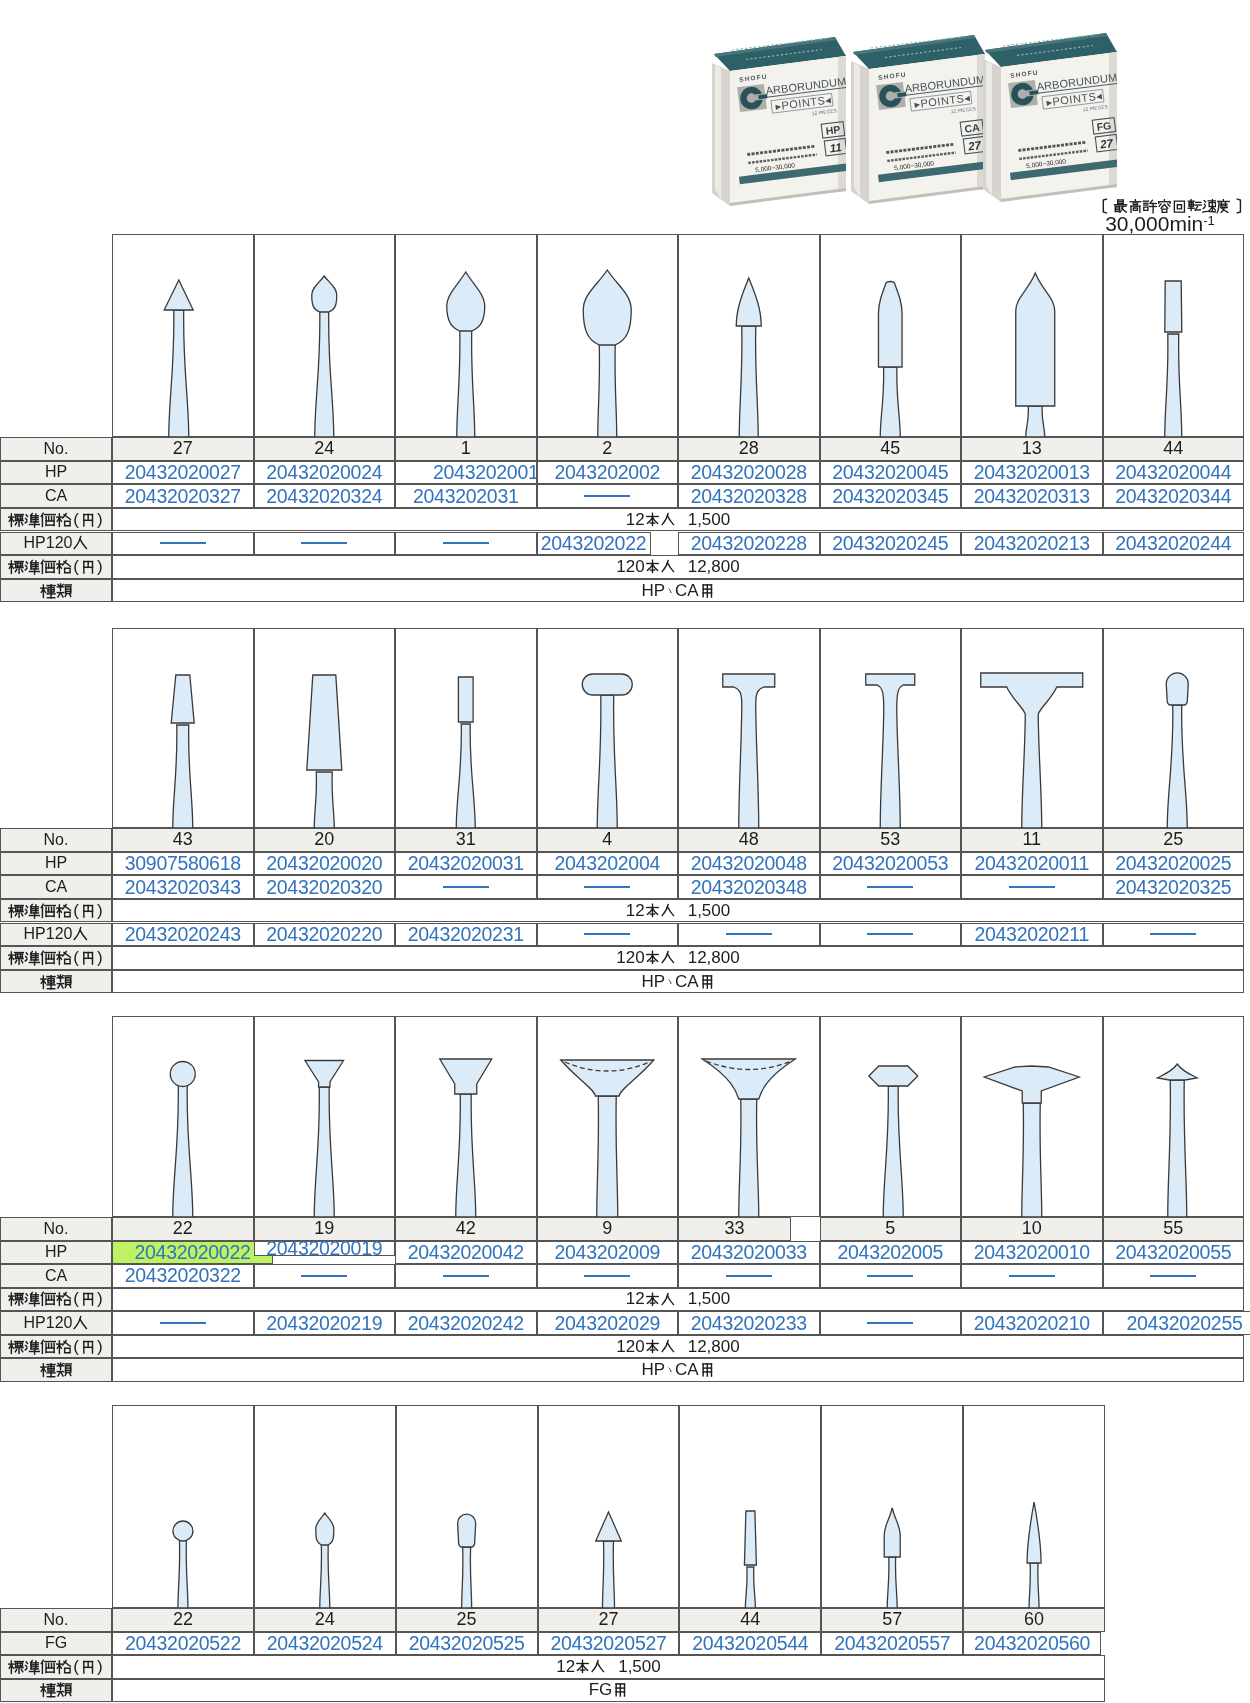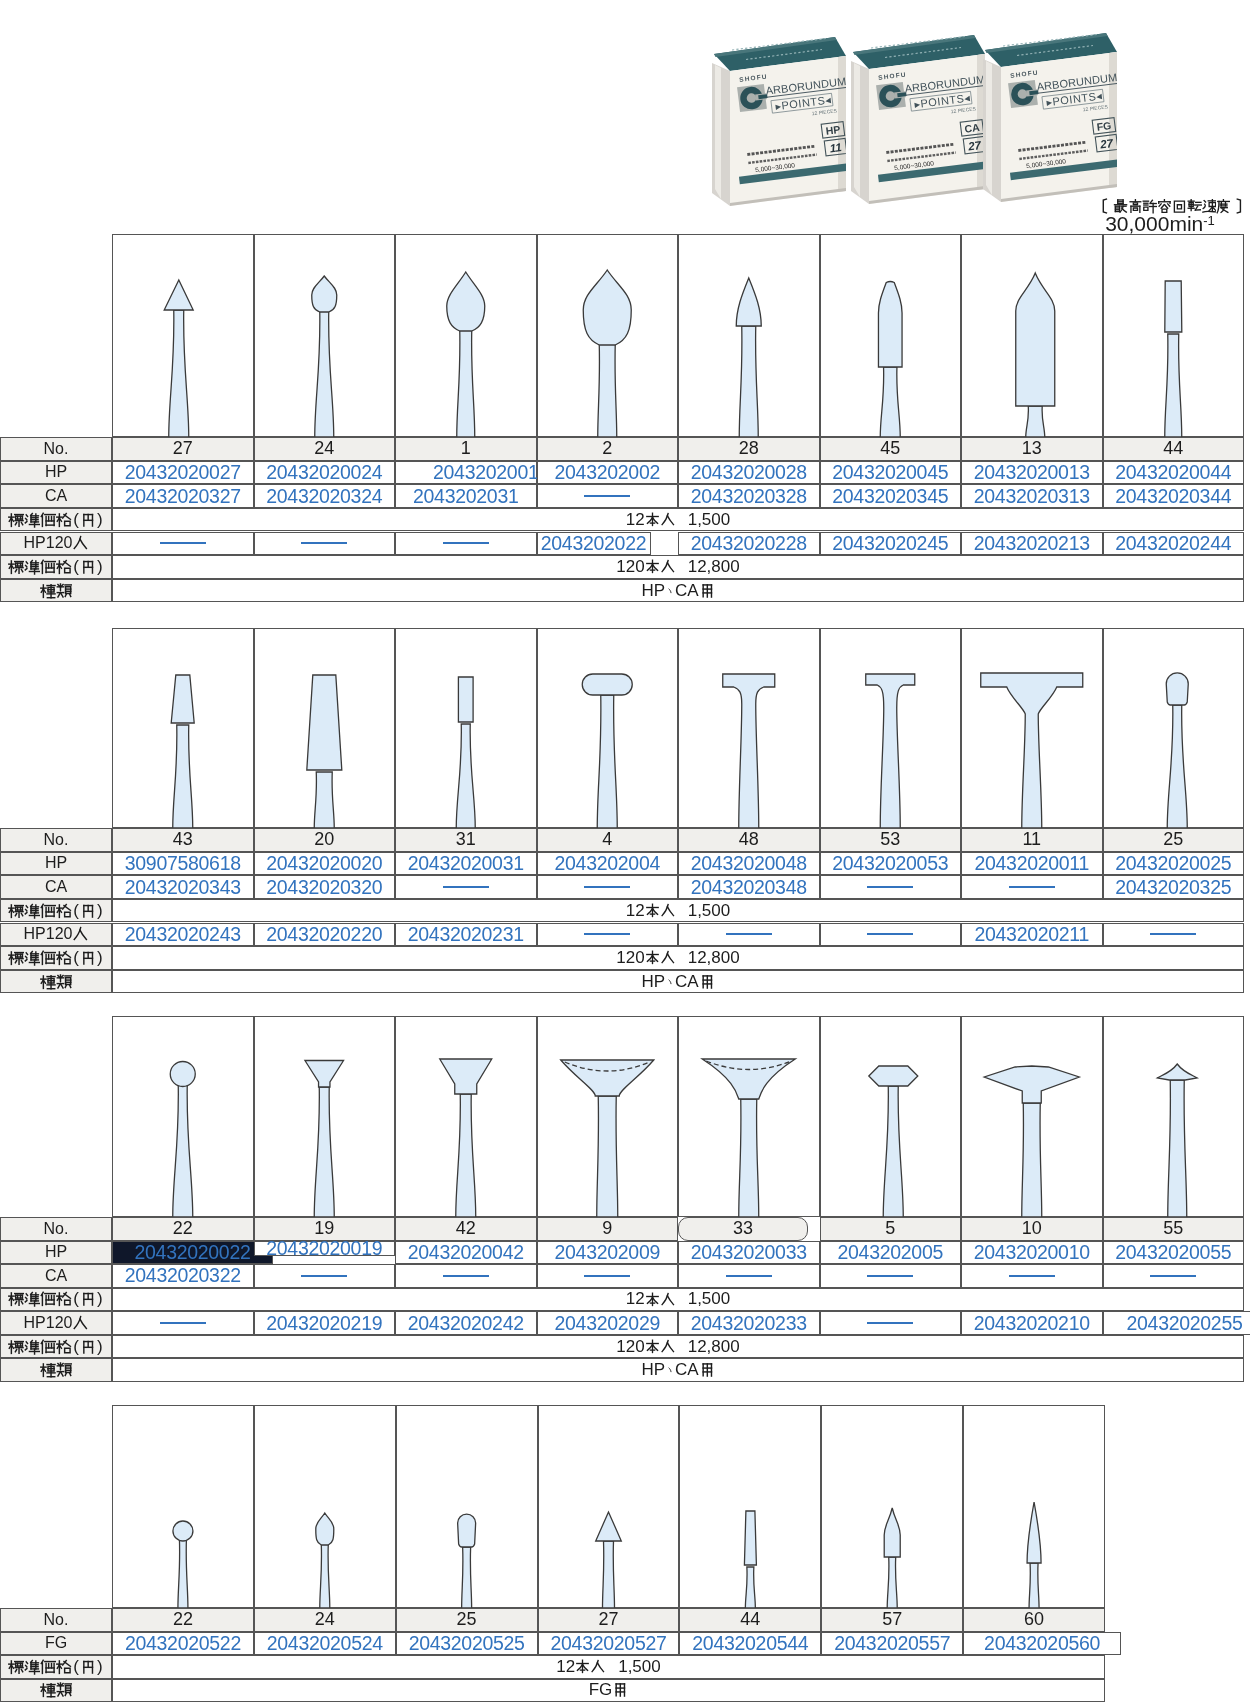--- a/index.html
+++ b/index.html
@@ -813,34 +813,34 @@
   </div>
 <div class="c" style="left:253.5px;top:1217.0px;width:141.5px;height:23.6px;background:#f0efec;">
     <span class="num">19</span>
   </div>
 <div class="c" style="left:395.0px;top:1217.0px;width:141.5px;height:23.6px;background:#f0efec;">
     <span class="num">42</span>
   </div>
 <div class="c" style="left:536.5px;top:1217.0px;width:141.5px;height:23.6px;background:#f0efec;">
     <span class="num">9</span>
   </div>
-<div class="c" style="left:678.0px;top:1217.0px;width:130px;height:23.6px;background:#f0efec;border-radius:10px;">
+<div class="c" style="left:678.0px;top:1217.0px;width:113px;height:23.6px;background:#f0efec;">
     <span class="num">33</span>
   </div>
 <div class="c" style="left:819.5px;top:1217.0px;width:141.5px;height:23.6px;background:#f0efec;">
     <span class="num">5</span>
   </div>
 <div class="c" style="left:961.0px;top:1217.0px;width:141.5px;height:23.6px;background:#f0efec;">
     <span class="num">10</span>
   </div>
 <div class="c" style="left:1102.5px;top:1217.0px;width:141.5px;height:23.6px;background:#f0efec;">
     <span class="num">55</span>
   </div>
 <div class="c lab" style="left:0.0px;top:1240.6px;width:112.0px;height:23.6px;background:#f0efec;">HP</div>
-<div class="c" style="left:112.0px;top:1240.6px;width:161px;height:23.6px;background:#0f172a;">
+<div class="c" style="left:112.0px;top:1240.6px;width:161px;height:23.6px;background:#bef264;">
     <span class="code">20432020022</span>
   </div>
 <div class="c" style="left:253.5px;top:1240.6px;width:141.5px;height:15px;background:#fff;">
     <span class="code">20432020019</span>
   </div>
 <div class="c" style="left:395.0px;top:1240.6px;width:141.5px;height:23.6px;background:#fff;">
     <span class="code">20432020042</span>
   </div>
 <div class="c" style="left:536.5px;top:1240.6px;width:141.5px;height:23.6px;background:#fff;">
     <span class="code">2043202009</span>
@@ -1049,21 +1049,21 @@
   </div>
 <div class="c" style="left:537.6px;top:1631.5px;width:141.9px;height:23.5px;background:#fff;">
     <span class="code">20432020527</span>
   </div>
 <div class="c" style="left:679.4px;top:1631.5px;width:141.9px;height:23.5px;background:#fff;">
     <span class="code">20432020544</span>
   </div>
 <div class="c" style="left:821.3px;top:1631.5px;width:141.9px;height:23.5px;background:#fff;">
     <span class="code">20432020557</span>
   </div>
-<div class="c" style="left:963.1px;top:1631.5px;width:158px;height:23.5px;background:#fff;">
+<div class="c" style="left:963.1px;top:1631.5px;width:138px;height:23.5px;background:#fff;">
     <span class="code">20432020560</span>
   </div>
 <div class="c lab" style="left:0.0px;top:1655.0px;width:112.0px;height:23.5px;background:#f0efec;">
     <svg width="16" height="16" viewBox="0 0 100 100" style="vertical-align:-2px">
       <use href="#k-hyo"></use>
     </svg>
     <svg width="16" height="16" viewBox="0 0 100 100" style="vertical-align:-2px">
       <use href="#k-jun"></use>
     </svg>
     <svg width="16" height="16" viewBox="0 0 100 100" style="vertical-align:-2px">

